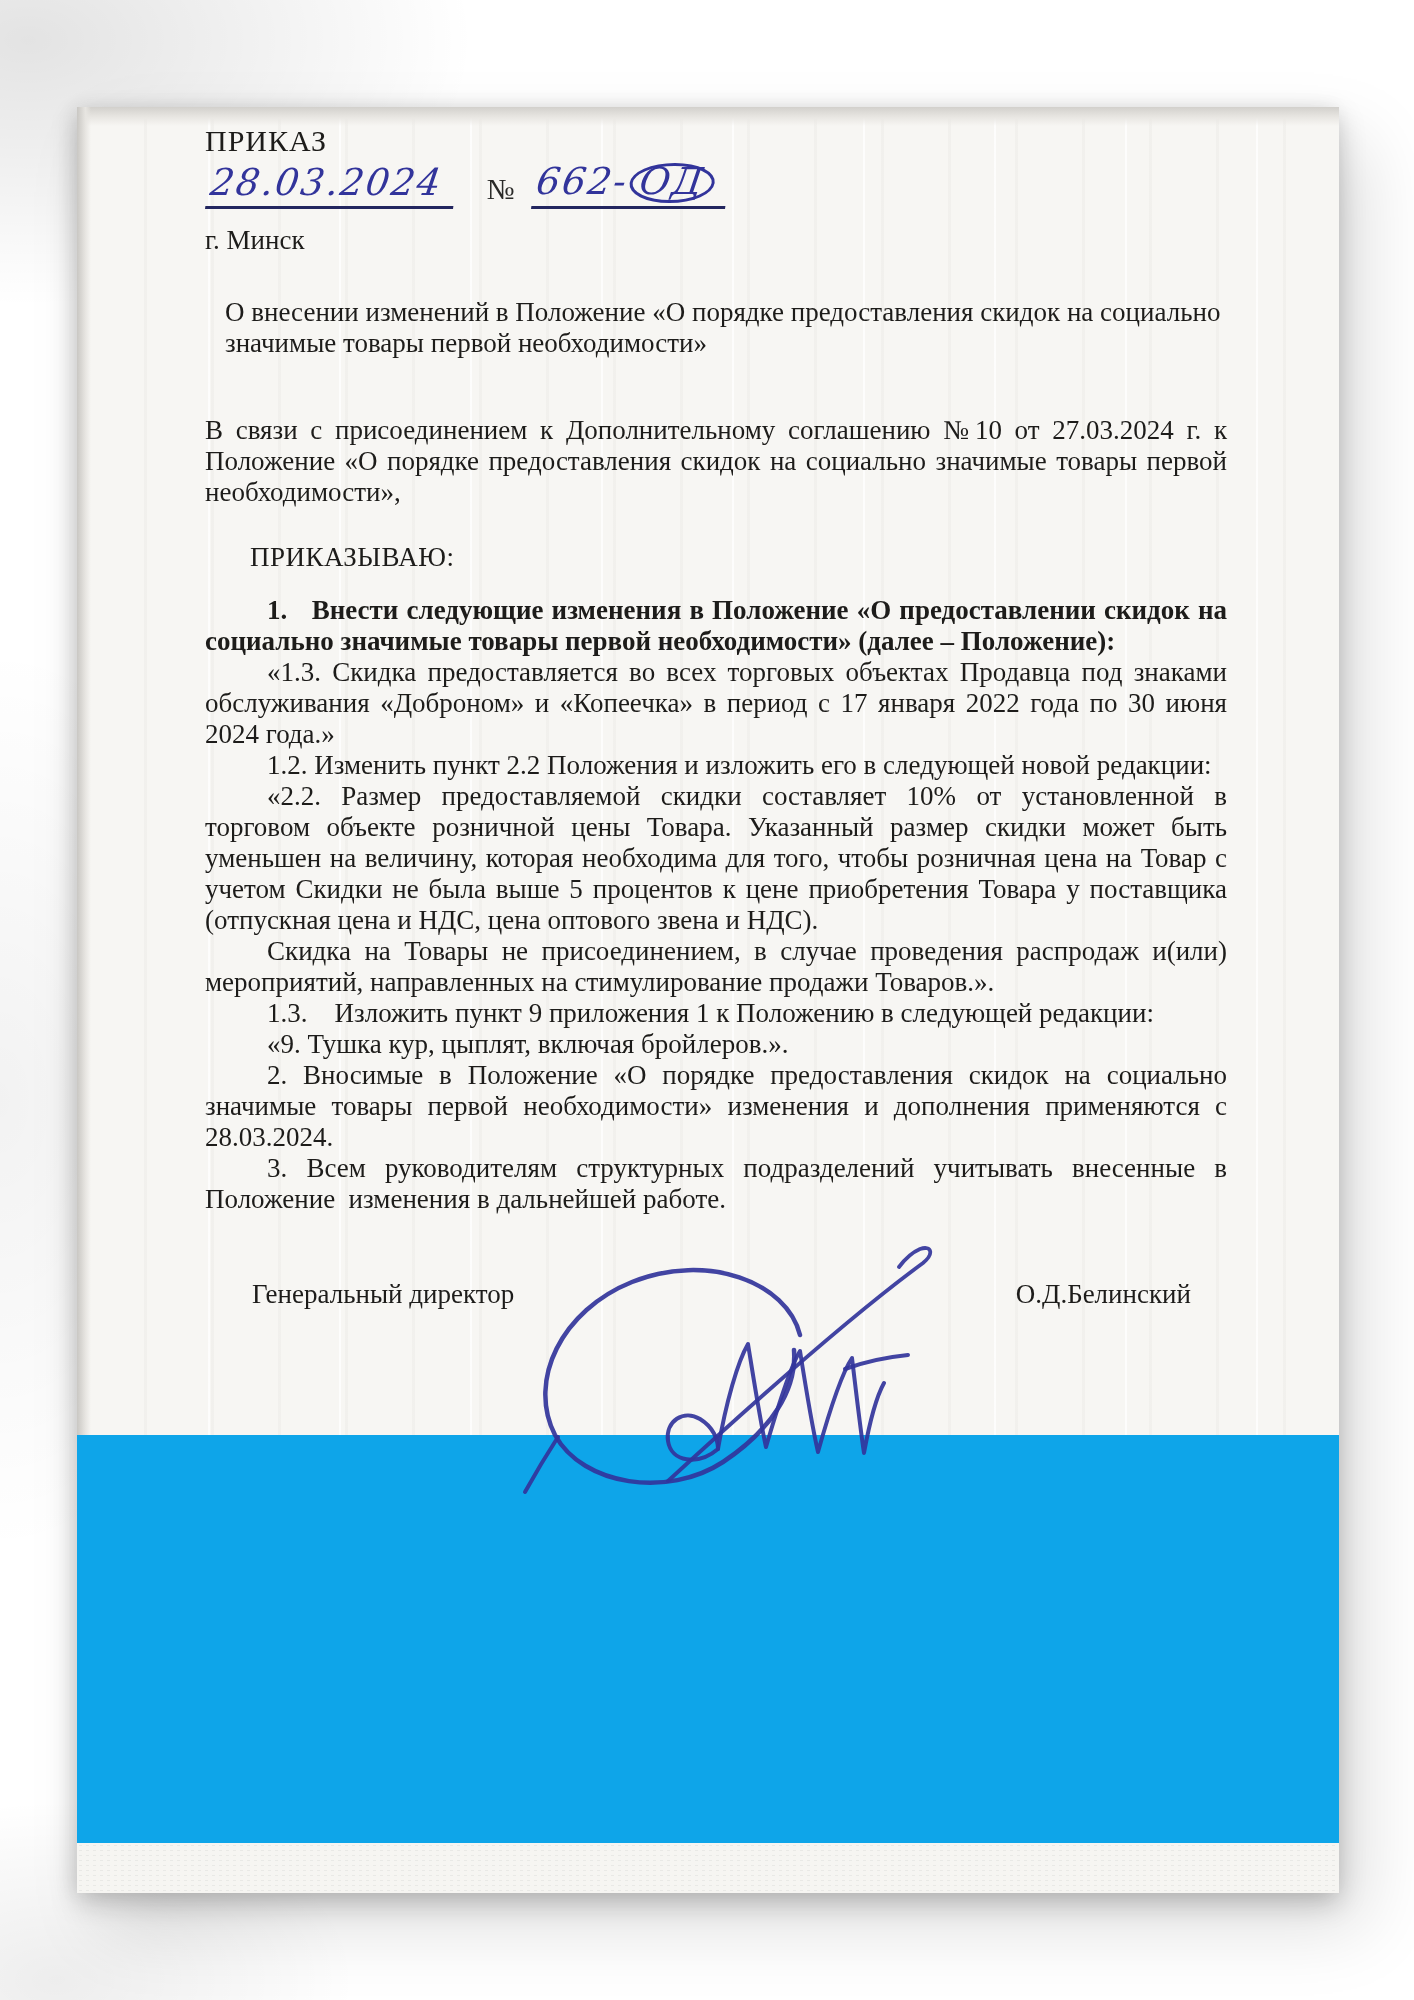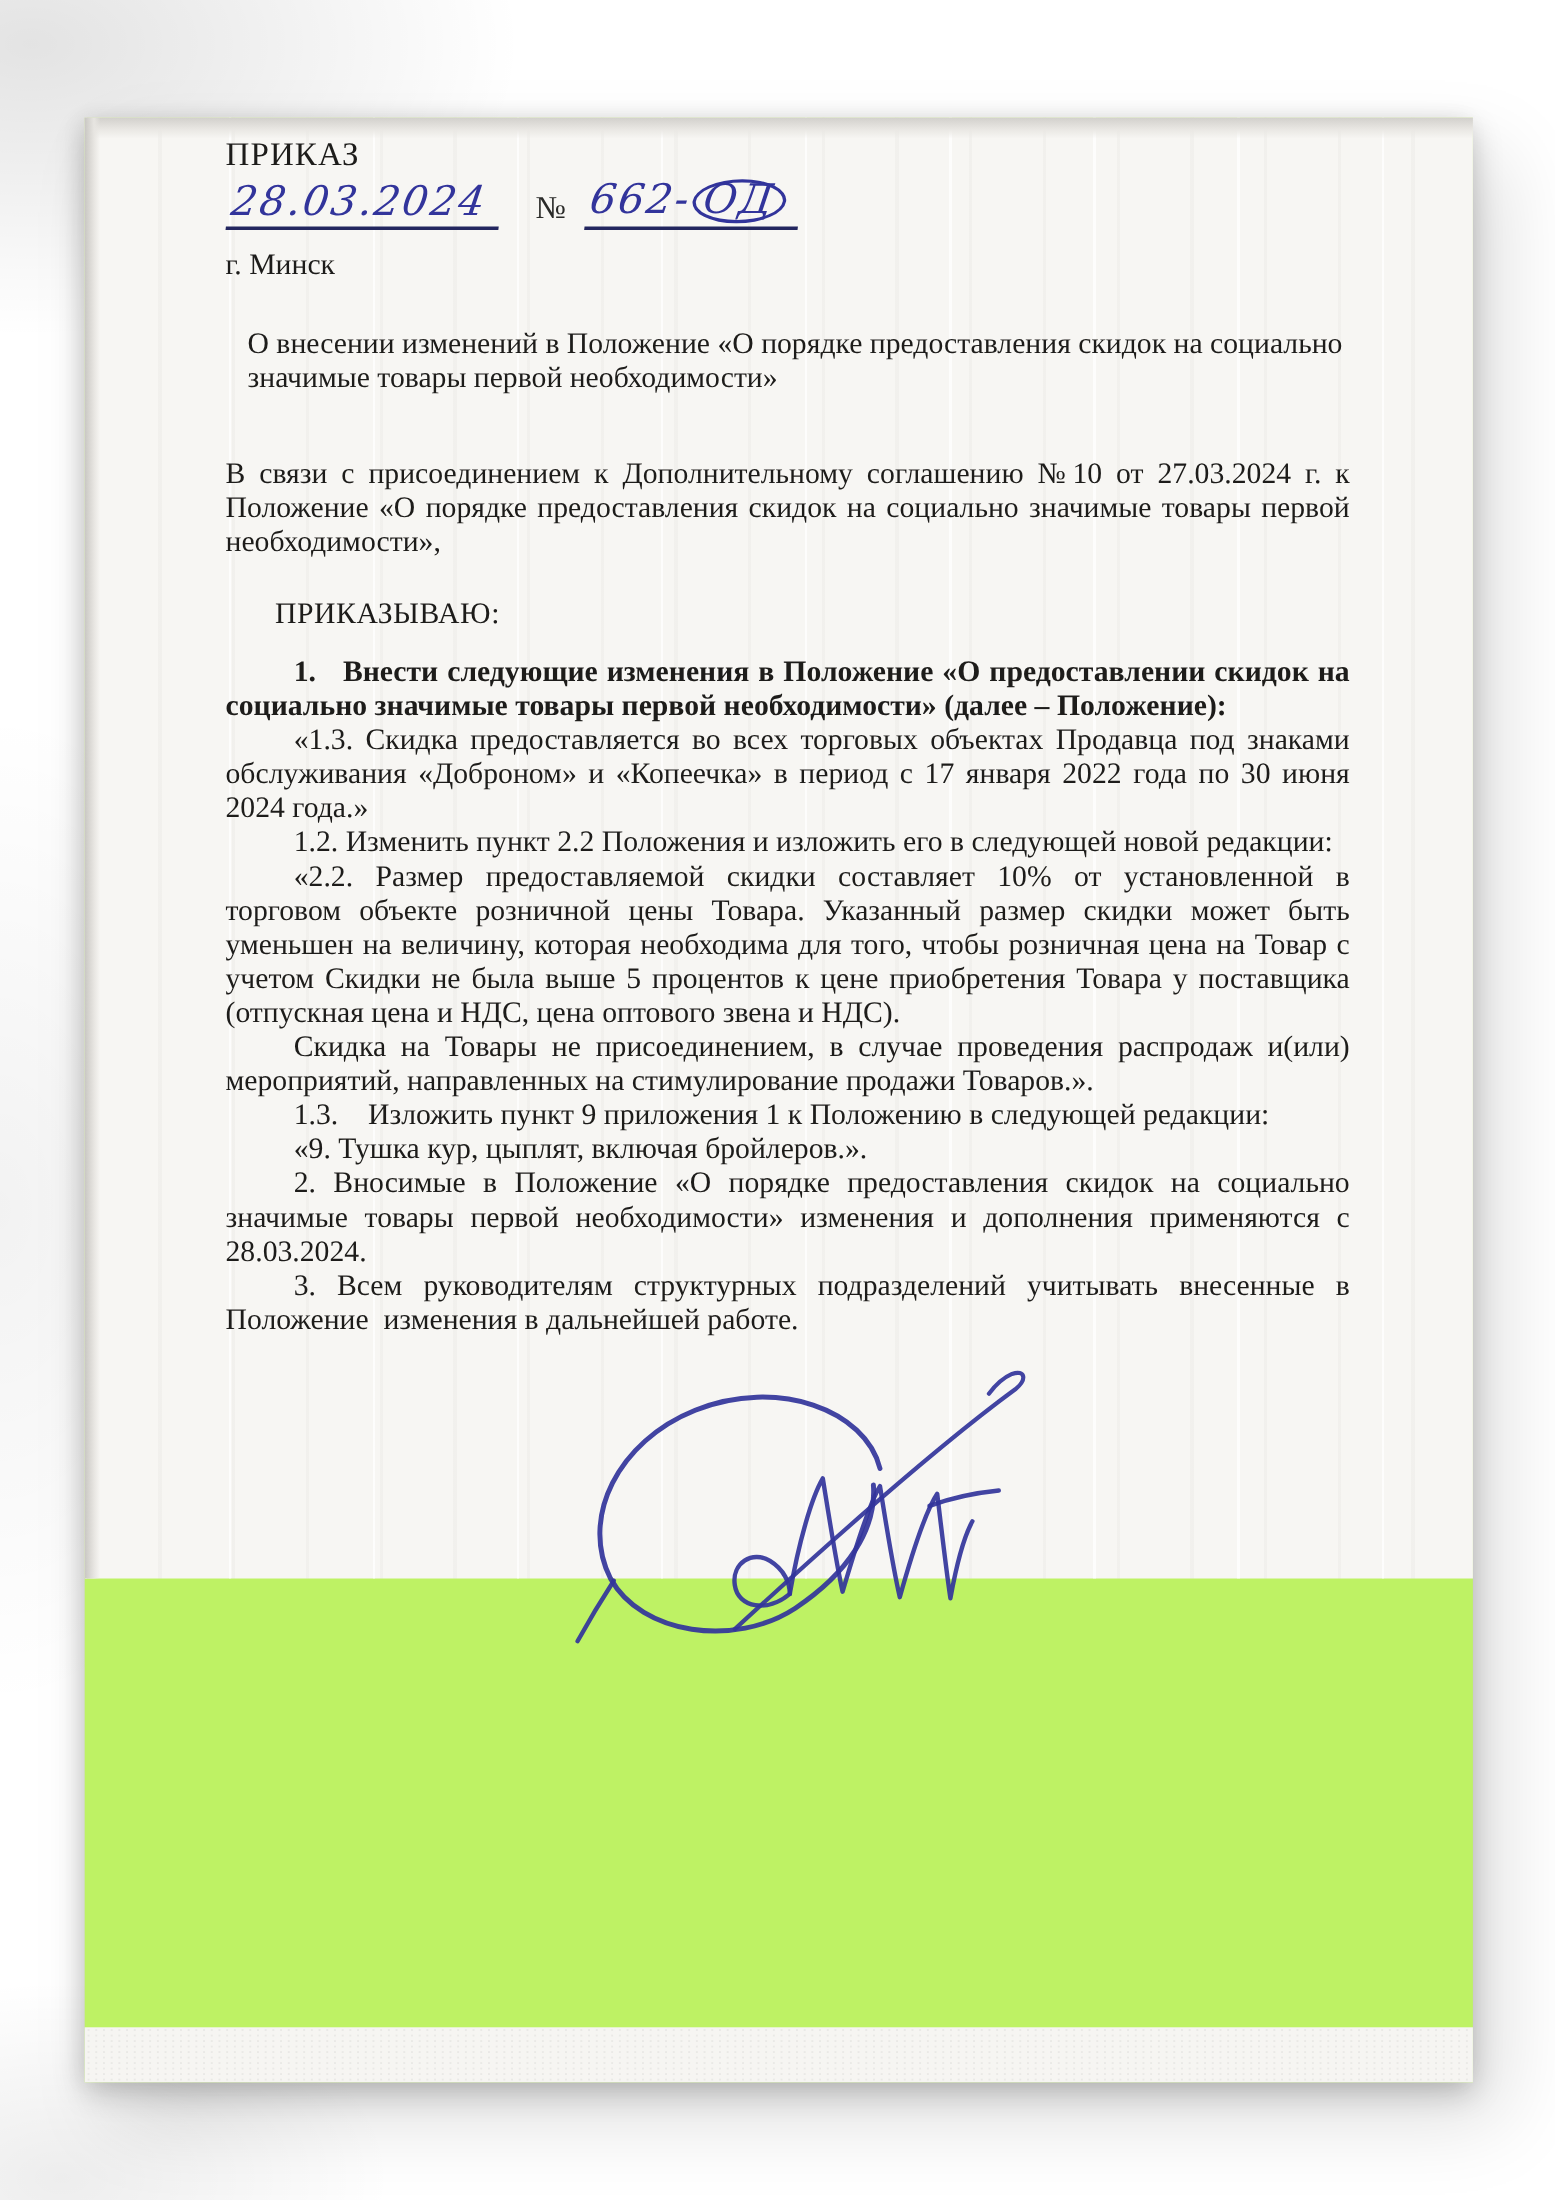--- a/index.html
+++ b/index.html
@@ -8,21 +8,21 @@
     font-family:"Liberation Serif","DejaVu Serif",serif;
     background:
       radial-gradient(720px 430px at 2% 2%, rgba(0,0,0,.11), rgba(0,0,0,0) 62%),
       radial-gradient(420px 760px at 0% 55%, rgba(0,0,0,.05), rgba(0,0,0,0) 60%),
       radial-gradient(500px 300px at 4% 99%, rgba(0,0,0,.07), rgba(0,0,0,0) 60%),
       #ffffff;
   }
   .stage{position:relative;width:1414px;height:2000px;}
   .page{
     position:absolute;left:77px;top:107px;width:1262px;height:1786px;
-    background:#bef264;
+    background:#0ea5e9;
     box-shadow:0 10px 26px rgba(0,0,0,.20), 26px 34px 70px rgba(0,0,0,.13), -4px 0 18px rgba(0,0,0,.06);
   }
   
   .scan-upper{
     position:absolute;left:0;top:0;right:0;height:1328px;z-index:1;
     background-color:#f7f6f3;
     background-image:
       repeating-linear-gradient(90deg, rgba(255,255,255,.75) 0 2px, rgba(255,255,255,0) 2px 131px),
       repeating-linear-gradient(90deg, rgba(70,64,52,.03) 0 3px, rgba(70,64,52,0) 3px 67px);
   }
@@ -110,20 +110,24 @@
       <p class="item first">1.&nbsp;&nbsp;&nbsp;Внести следующие изменения в Положение «О предоставлении скидок на социально значимые товары первой необходимости» (далее – Положение):</p>
       <p class="item">«1.3. Скидка предоставляется во всех торговых объектах Продавца под знаками обслуживания «Доброном» и «Копеечка» в период с 17 января 2022 года по 30 июня 2024 года.»</p>
       <p class="item">1.2. Изменить пункт 2.2 Положения и изложить его в следующей новой редакции:</p>
       <p class="item">«2.2. Размер предоставляемой скидки составляет 10% от установленной в торговом объекте розничной цены Товара. Указанный размер скидки может быть уменьшен на величину, которая необходима для того, чтобы розничная цена на Товар с учетом Скидки не была выше 5 процентов к цене приобретения Товара у поставщика (отпускная цена и НДС, цена оптового звена и НДС).</p>
       <p class="item">Скидка на Товары не присоединением, в случае проведения распродаж и(или) мероприятий, направленных на стимулирование продажи Товаров.».</p>
       <p class="item">1.3.&nbsp;&nbsp;&nbsp;&nbsp;Изложить пункт 9 приложения 1 к Положению в следующей редакции:</p>
       <p class="item">«9. Тушка кур, цыплят, включая бройлеров.».</p>
       <p class="item">2. Вносимые в Положение «О порядке предоставления скидок на социально значимые товары первой необходимости» изменения и дополнения применяются с 28.03.2024.</p>
       <p class="item">3. Всем руководителям структурных подразделений учитывать внесенные в Положение&nbsp; изменения в дальнейшей работе.</p>
 
+      <div class="sig-row">
+        <span class="sig-role">Генеральный директор</span>
+        <span class="sig-name">О.Д.Белинский</span>
+      </div>
     </div>
 
     <svg class="signature-svg" viewBox="0 0 510 270" aria-hidden="true">
 
       <path stroke-width="4.5" d="M345,95 C332,42 252,12 177,42 C107,70 72,140 100,195 C128,246 213,258 268,222 C316,190 342,150 339,110"></path>
       <path stroke-width="4" d="M103,197 C92,214 80,234 70,252"></path>
 
       <path stroke-width="4" d="M263,209 C243,226 216,222 213,201 C210,181 229,169 245,179 C258,187 263,199 263,209"></path>
 
       <path stroke-width="4" d="M263,209 C271,162 283,121 293,104 C299,141 305,180 311,207 C323,166 335,127 345,111 C351,149 357,186 363,212 C375,169 387,133 397,118 C401,151 405,186 409,213 C413,191 419,161 429,143"></path>

